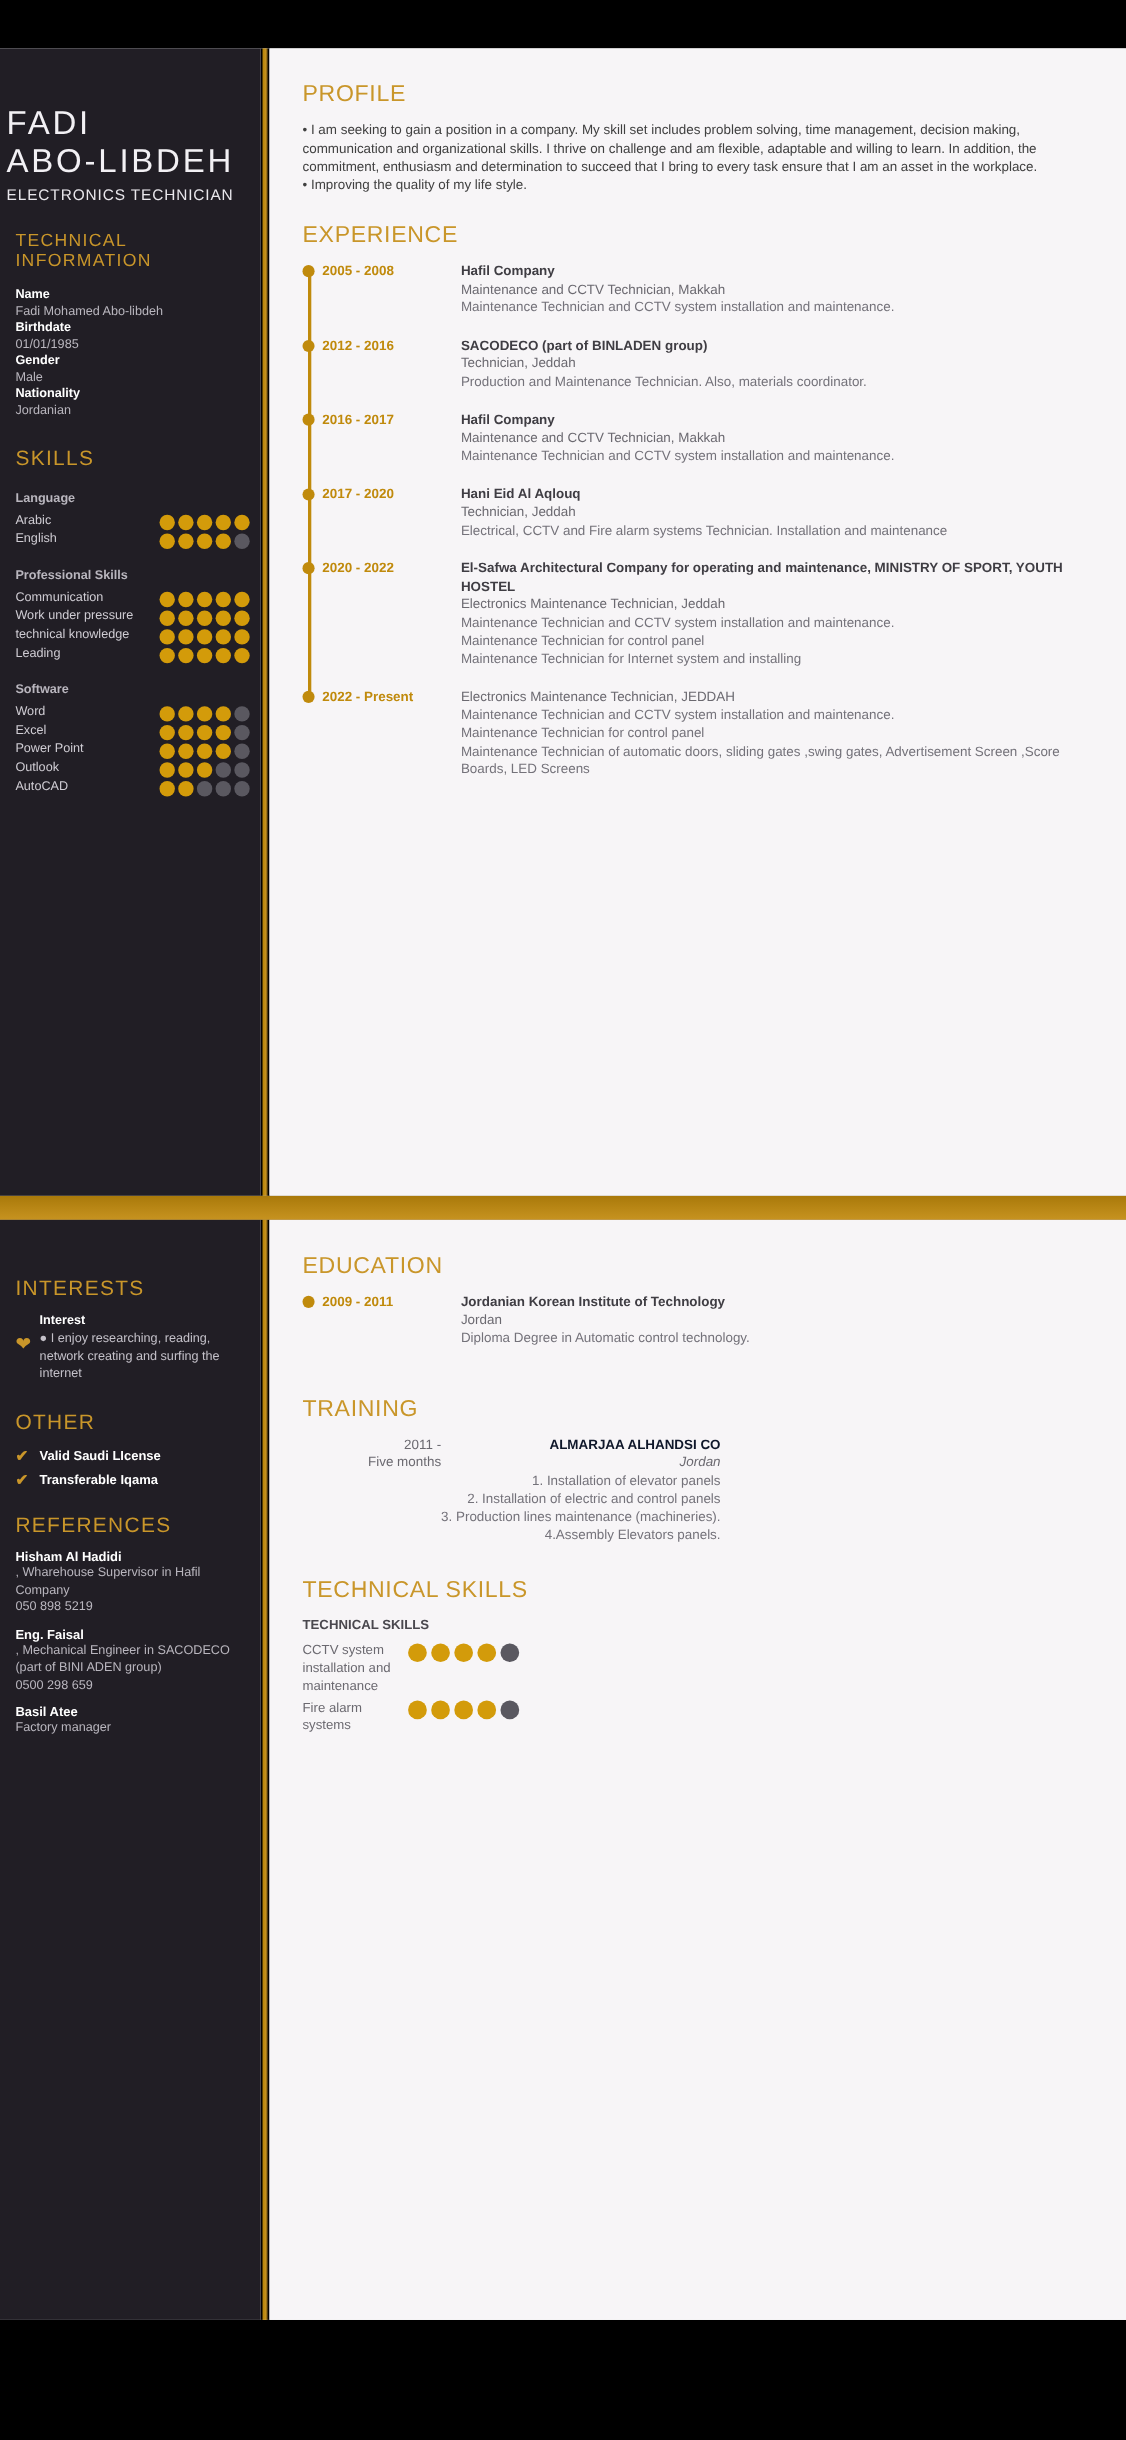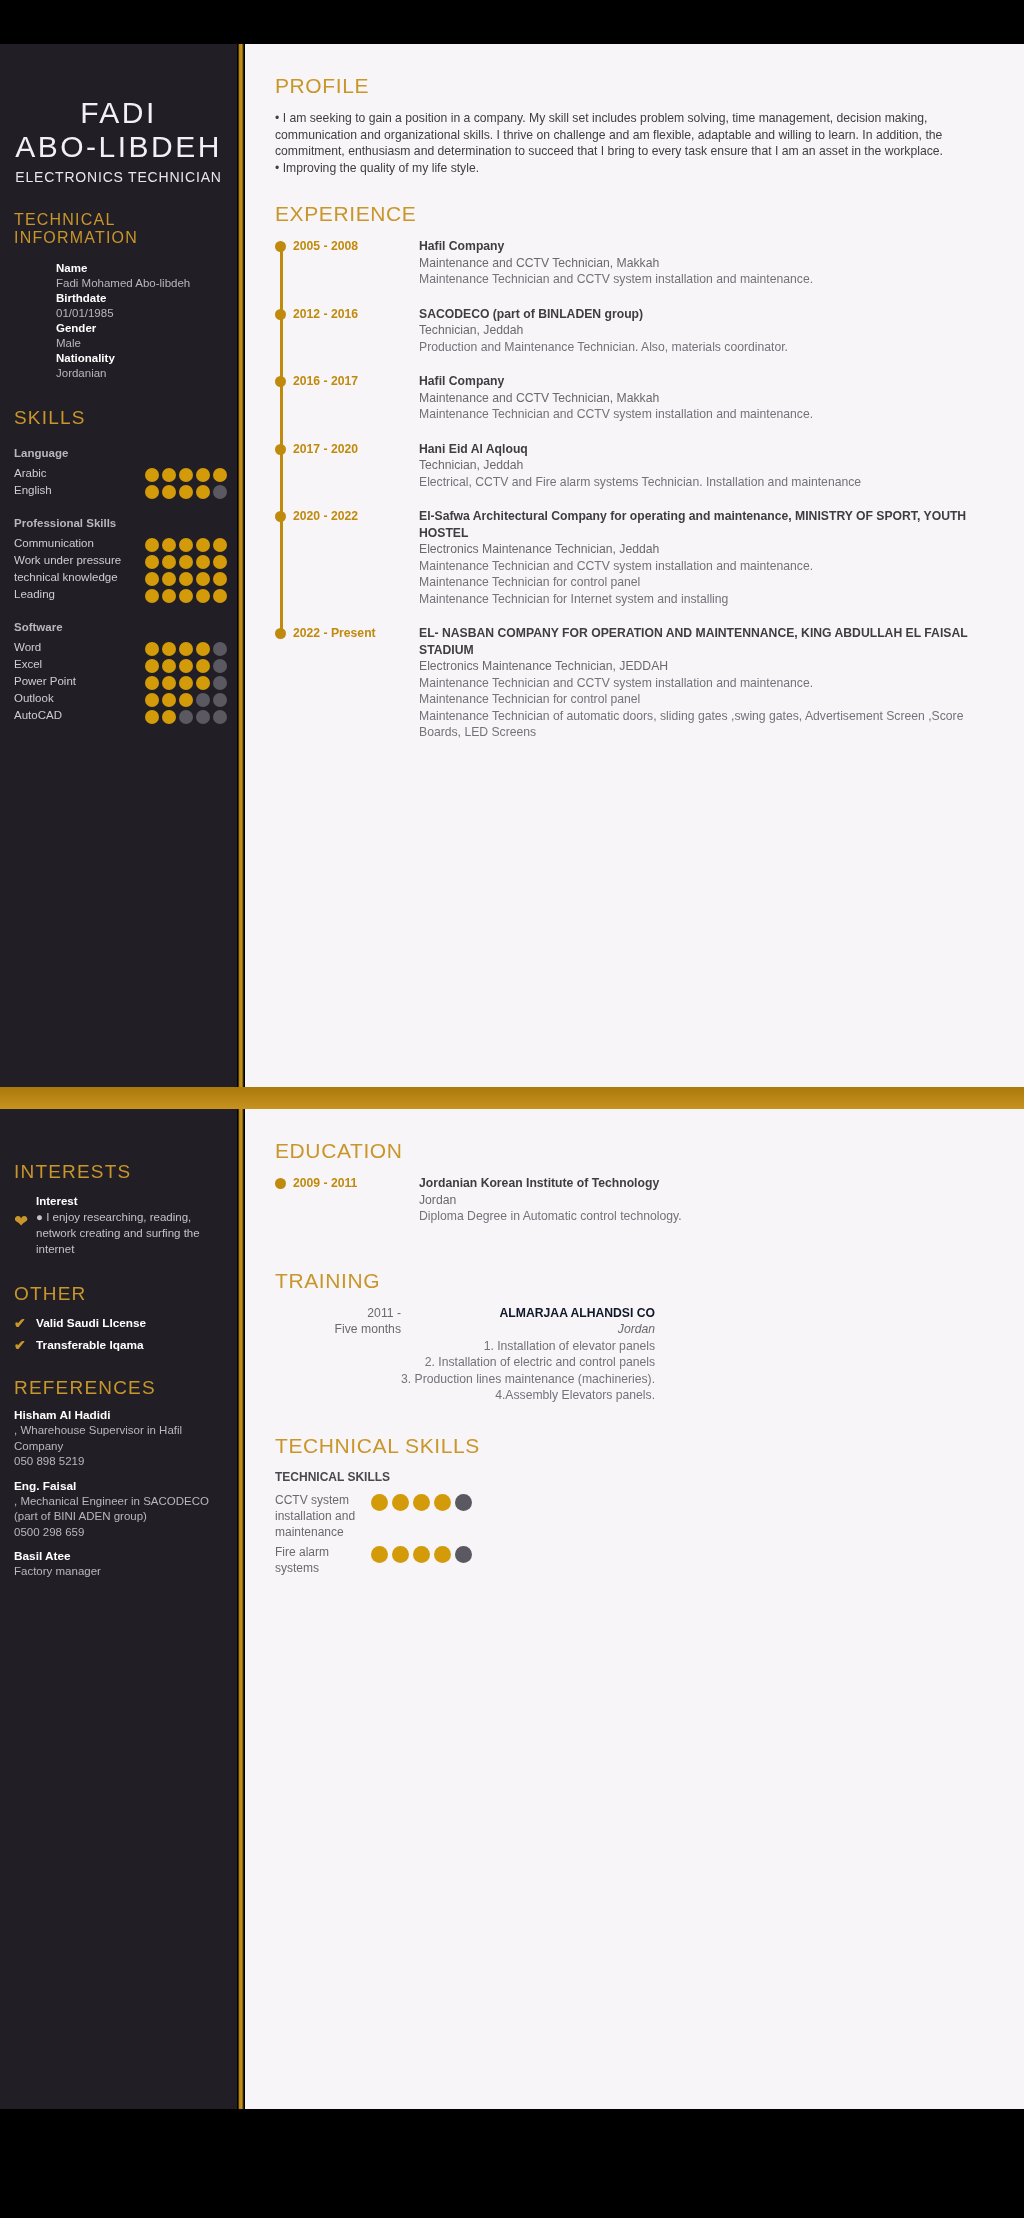--- a/index.html
+++ b/index.html
@@ -29,37 +29,37 @@
     background: #b8860b;
     background: linear-gradient(90deg,#000 0%, #000 12%, #b8860b 30%, #c79320 60%, #000 88%, #000 100%);
   }
   .col-right {
     flex: 1 1 auto;
     background: #f7f5f7;
     padding: 30px 34px 20px 30px;
   }
 
   
-  .name-block { text-align: center; padding: 52px 6px 0 6px; }
+  .name-block { text-align: left; padding: 52px 6px 0 6px; }
   .fname, .lname {
     color: #f2f0f4; font-weight: 300; letter-spacing: 2.5px;
     font-size: 30px; line-height: 34px;
   }
   .job-title {
     color: #e9e7ec; font-weight: 300; letter-spacing: 0.8px;
     font-size: 14px; margin-top: 5px;
   }
 
   .lsec-title {
     color: #c9962a; font-size: 16px; letter-spacing: 1.2px;
     font-weight: 400; padding: 0 0 0 14px;
   }
   .lsec-title.big { font-size: 19px; }
 
-  .pi-list { padding: 14px 12px 0 14px; margin-left: 42px; }
+  .pi-list { padding: 14px 12px 0 14px; }
   .pi-label { color: #ffffff; font-weight: bold; font-size: 11.5px; line-height: 15px; }
   .pi-value { color: #b9b6be; font-size: 11.5px; font-weight: 300; line-height: 15px; }
 
   .sub-head { color: #b9b6be; font-weight: bold; font-size: 11.5px; padding: 0 0 0 14px; }
 
   .skill-rows { padding: 6px 10px 0 14px; }
   .skill-row { display: flex; align-items: flex-start; min-height: 17px; }
   .skill-name { color: #cfccd3; font-size: 11.5px; font-weight: 300; line-height: 17px; flex: 1 1 auto; }
   .dots { display: flex; gap: 3px; align-items: center; padding-top: 3px; flex: 0 0 auto;}
   .dot { width: 14px; height: 14px; border-radius: 50%; background: #d39b0a; }
@@ -369,21 +369,20 @@
               <div class="tl-desc">Maintenance Technician for control panel</div>
               <div class="tl-desc">Maintenance Technician for Internet system and installing</div>
             </div>
           </div>
 
           <div class="tl-item">
             <div class="tl-bullet"></div>
 
             <div class="tl-date">2022 - Present</div>
             <div class="tl-content">
-              <div class="tl-org">EL- NASBAN COMPANY FOR OPERATION AND MAINTENNANCE, KING ABDULLAH EL FAISAL STADIUM</div>
               <div class="tl-sub">Electronics Maintenance Technician, JEDDAH</div>
               <div class="tl-desc">Maintenance Technician and CCTV system installation and maintenance.</div>
               <div class="tl-desc">Maintenance Technician for control panel</div>
               <div class="tl-desc">Maintenance Technician of automatic doors, sliding gates ,swing gates, Advertisement Screen ,Score Boards, LED Screens</div>
             </div>
           </div>
 
         </div>
       </div>
     </div>

